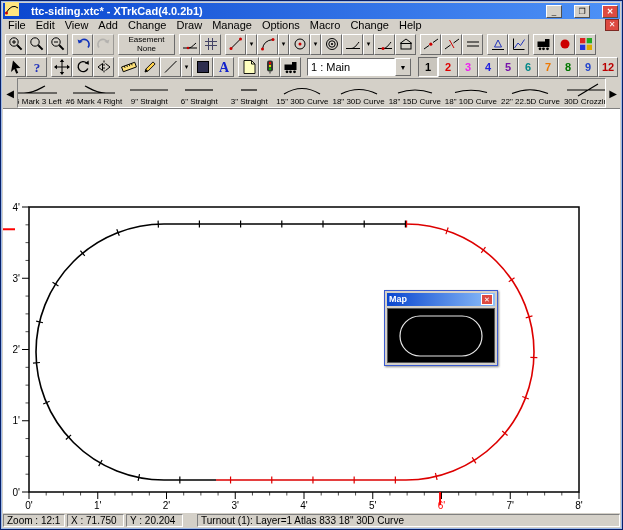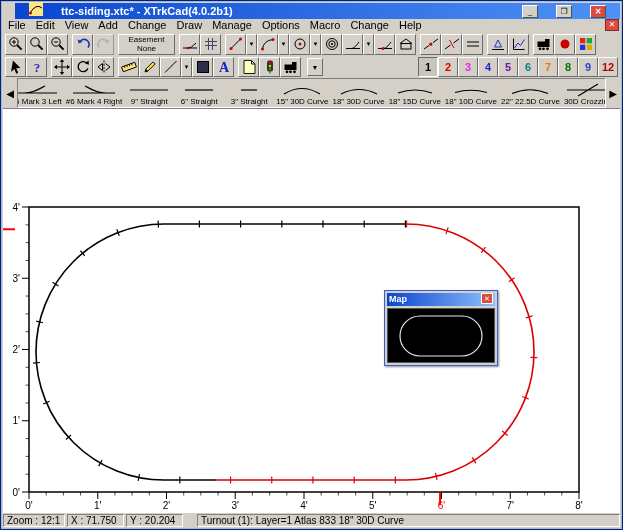--- a/index.html
+++ b/index.html
@@ -2,21 +2,21 @@
 <html style="--chrome: #d4d0c8; --tb-l: #0a46cf; --tb-r: #4e92f7; --canvas: #ffffff;"><head>
 <meta charset="utf-8">
 <style>
 :root{
   --chrome:#d4d0c8; --tb-l:#0a46cf; --tb-r:#4e92f7; --canvas:#ffffff;
 }
 *{box-sizing:border-box;margin:0;padding:0;}
 html,body{width:623px;height:530px;}
 body{font-family:"Liberation Sans",sans-serif;background:#808080;overflow:hidden;}
 .window{position:absolute;left:0;top:0;width:623px;height:530px;background:var(--chrome);border:1px solid #08216b;box-shadow:inset 0 0 0 1px #9db9e8;}
-.titlebar{position:absolute;left:2px;top:2px;right:2px;height:16px;background:linear-gradient(90deg,var(--tb-l),var(--tb-r));display:flex;align-items:center;gap:18px;padding:0 14px;margin-left:12px;}
+.titlebar{position:absolute;left:2px;top:2px;right:2px;height:16px;background:linear-gradient(90deg,var(--tb-l),var(--tb-r));display:flex;align-items:center;gap:12px;padding:0 2px;}
 .title-text{flex:1;color:#fff;font-size:11px;font-weight:bold;white-space:nowrap;overflow:hidden;}
 .win-btn{flex:none;width:16px;height:13px;background:var(--chrome);border:1px solid;border-color:#ffffff #505050 #505050 #ffffff;font-size:8px;line-height:11px;text-align:center;color:#000;padding:0;}
 .win-btn.close{background:#dd4a41;color:#fff;font-weight:bold;}
 .menubar{position:absolute;left:2px;top:18px;right:2px;height:13px;display:flex;align-items:center;font-size:11px;background:var(--chrome);}
 .menu-item{padding:0 5px;line-height:13px;white-space:nowrap;}
 .menu-close{position:absolute;right:1px;top:0;width:14px;height:12px;background:#dd4a41;border:1px solid #7e2a24;color:#fff;font-size:8px;line-height:10px;text-align:center;padding:0;}
 .toolbar{position:absolute;left:2px;right:2px;display:flex;align-items:center;padding:1px 2px;background:var(--chrome);}
 .toolbar.row1{top:31px;height:24px;}
 .toolbar.row2{top:55px;height:22px;}
 .tb-icons{display:flex;align-items:center;}
@@ -34,21 +34,21 @@
 .layer-btn.active{border-color:#6b6b6b #ffffff #ffffff #6b6b6b;background:#c9c5bd;}
 .hotbar{position:absolute;left:2px;right:2px;top:77px;height:30px;display:flex;align-items:stretch;background:var(--chrome);}
 .hb-arrow{flex:none;width:14px;border:none;background:transparent;font-size:10px;padding:0;color:#000;}
 .hb-items{flex:1;display:flex;justify-content:center;border:1px solid;border-color:#808080 #ffffff #ffffff #808080;background:var(--chrome);overflow:hidden;}
 .hb-item{display:flex;flex-direction:column;align-items:center;justify-content:flex-end;padding:1px 2px;}
 .hb-glyph svg{display:block;}
 .hb-label{font-size:8px;line-height:9px;white-space:nowrap;}
 .canvas{position:absolute;left:2px;right:2px;top:107px;bottom:16px;background:var(--canvas);overflow:hidden;border-top:1px solid #808080;}
 .drawing{position:absolute;left:0;top:0;}
 .map-window{position:absolute;left:381px;top:181px;width:114px;height:76px;background:var(--chrome);border:1px solid #3a5ad0;box-shadow:1px 1px 2px rgba(0,0,0,.45);padding:2px;}
-.map-title{height:13px;background:linear-gradient(90deg,var(--tb-l),#8fc0fa);display:flex;padding:0 2px;}
+.map-title{height:13px;background:linear-gradient(90deg,var(--tb-l),#8fc0fa);display:flex;align-items:center;padding:0 2px;}
 .map-title-text{flex:1;color:#fff;font-size:9px;font-weight:bold;line-height:13px;}
 .map-close{flex:none;width:12px;height:11px;background:#dd4a41;border:1px solid #fff;color:#fff;font-size:7px;line-height:9px;text-align:center;padding:0;}
 .map-client{position:absolute;left:2px;right:2px;top:17px;bottom:2px;background:#000;border:1px solid #555;}
 .statusbar{position:absolute;left:2px;right:2px;bottom:2px;height:13px;display:flex;gap:2px;background:var(--chrome);font-size:10px;}
 .sb-cell{flex:none;border:1px solid;border-color:#808080 #ffffff #ffffff #808080;line-height:11px;padding:0 3px;white-space:nowrap;overflow:hidden;}
 .sb-cell.grow{flex:1;margin-left:12px;}
 </style>
 </head>
 <body>
 
@@ -319,20 +319,21 @@
           <svg width="16" height="16" viewBox="0 0 16 16">
             <rect x="1.5" y="5.5" width="8.5" height="5.5" fill="#000"></rect>
             <rect x="9" y="3" width="4.5" height="8" fill="#000"></rect>
             <circle cx="4" cy="12.8" r="1.4" fill="#000"></circle>
             <circle cx="7.5" cy="12.8" r="1.4" fill="#000"></circle>
             <circle cx="11.5" cy="12.8" r="1.4" fill="#000"></circle>
           </svg>
         </button>
       </span>
     <span class="combo">
+      <span class="combo-value">1 : Main</span>
       <button class="combo-btn">▼</button>
     </span>
     <span class="layers">
         <button class="layer-btn active" style="color: rgb(0, 0, 0);">1</button>
         <button class="layer-btn" style="color: rgb(221, 0, 0);">2</button>
         <button class="layer-btn" style="color: rgb(238, 34, 238);">3</button>
         <button class="layer-btn" style="color: rgb(34, 34, 221);">4</button>
         <button class="layer-btn" style="color: rgb(119, 17, 170);">5</button>
         <button class="layer-btn" style="color: rgb(0, 136, 136);">6</button>
         <button class="layer-btn" style="color: rgb(238, 119, 0);">7</button>

